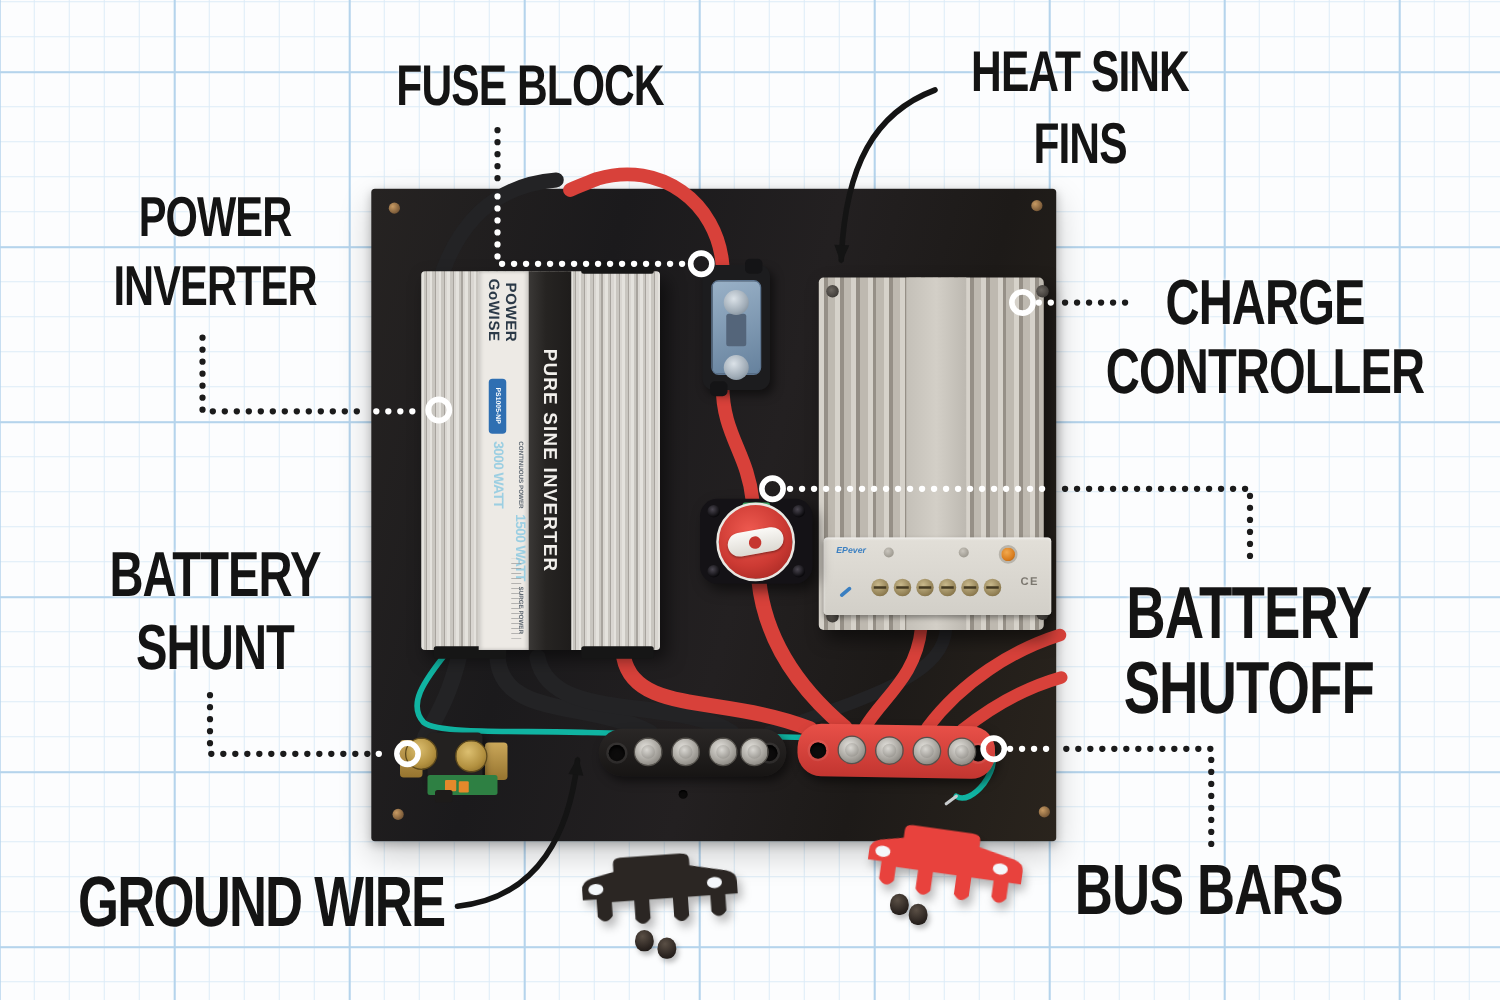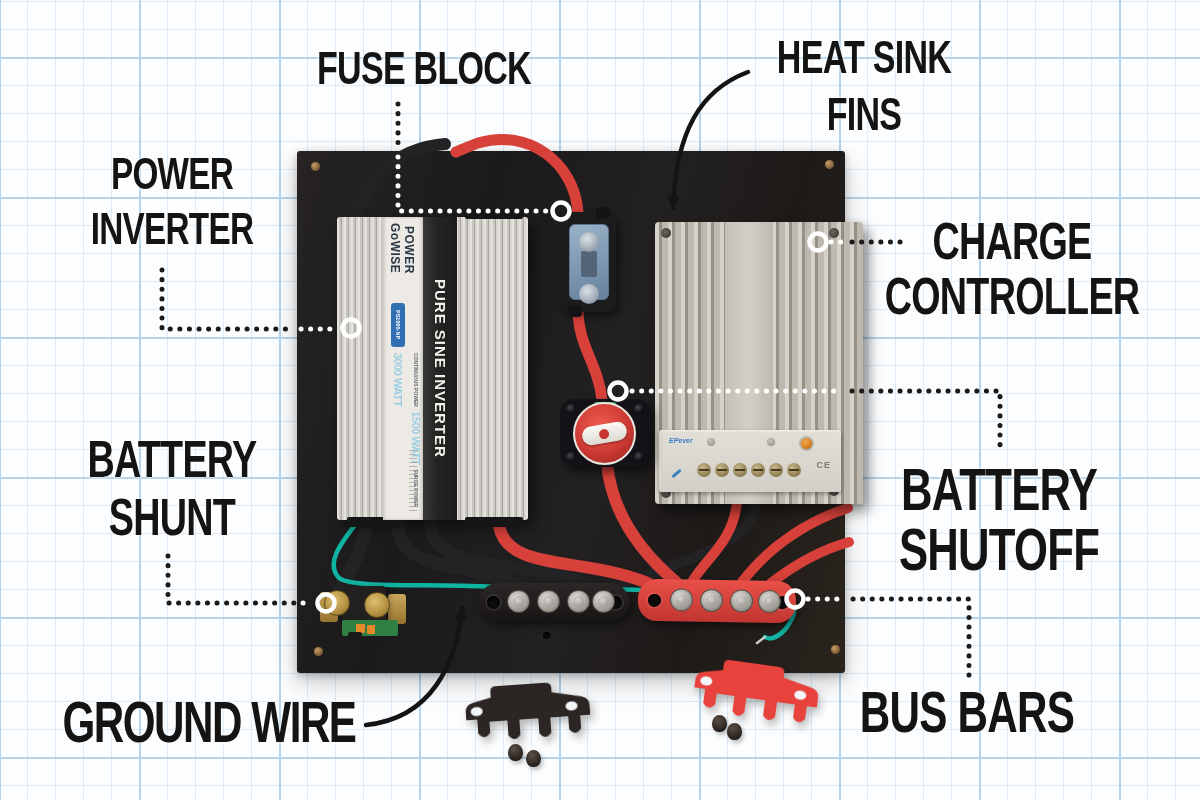--- a/index.html
+++ b/index.html
@@ -42,21 +42,21 @@
   .inv-brand .vtext{display:inline-block;line-height:14px;}
   .inv-badge{position:absolute;left:8px;top:86px;width:14px;height:44px;background:#2f6fb2;border-radius:3px;
     display:flex;align-items:center;justify-content:center;}
   .inv-badge .vtext{color:#fff;font-size:5.5px;font-weight:bold;letter-spacing:0;}
   .inv-ratings{position:absolute;left:6px;top:136px;height:160px;color:#9ccfe2;font-weight:bold;}
   .inv-ratings .cap{font-size:5px;color:#5c6670;letter-spacing:0;}
   .inv-ratings .big{font-size:11px;letter-spacing:-.5px;}
   .inv-fineprint{position:absolute;left:26px;top:230px;height:64px;width:8px;
     background:repeating-linear-gradient(0deg,#8d8d8d 0 1px,transparent 1px 4px);opacity:.6;}
   
-  .heatsink{position:absolute;left:655px;top:222px;width:208px;height:282px;border-radius:4px;
+  .heatsink{position:absolute;left:655px;top:222px;width:180px;height:282px;border-radius:4px;
     box-shadow:5px 7px 14px rgba(0,0,0,.5);
     background:repeating-linear-gradient(90deg,#d6d2ca 0 4px,#969087 4px 7px,#beb9b0 7px 13px);}
   .hs-center{position:absolute;left:70px;top:0;width:48px;height:100%;
     background:linear-gradient(90deg,#c4c0b8,#d3cfc7 50%,#bdb9b1);}
   .hs-screw{position:absolute;width:10px;height:10px;border-radius:50%;background:radial-gradient(circle at 40% 40%,#6b6660,#2e2b28);}
   .cc-panel{position:absolute;left:4px;top:208px;width:182px;height:62px;background:linear-gradient(#e2dfd8,#d2cfc8);border-radius:3px;
     box-shadow:inset 0 1px 2px rgba(255,255,255,.6),0 2px 4px rgba(0,0,0,.35);}
   .cc-logo{position:absolute;left:10px;top:7px;font-size:7px;font-style:italic;font-weight:bold;color:#3a7fc1;letter-spacing:0;}
   .cc-led{position:absolute;width:8px;height:8px;border-radius:50%;background:radial-gradient(circle at 40% 35%,#c9c5bd,#8d897f);}
   .cc-btn{position:absolute;left:140px;top:6px;width:15px;height:15px;border-radius:50%;

